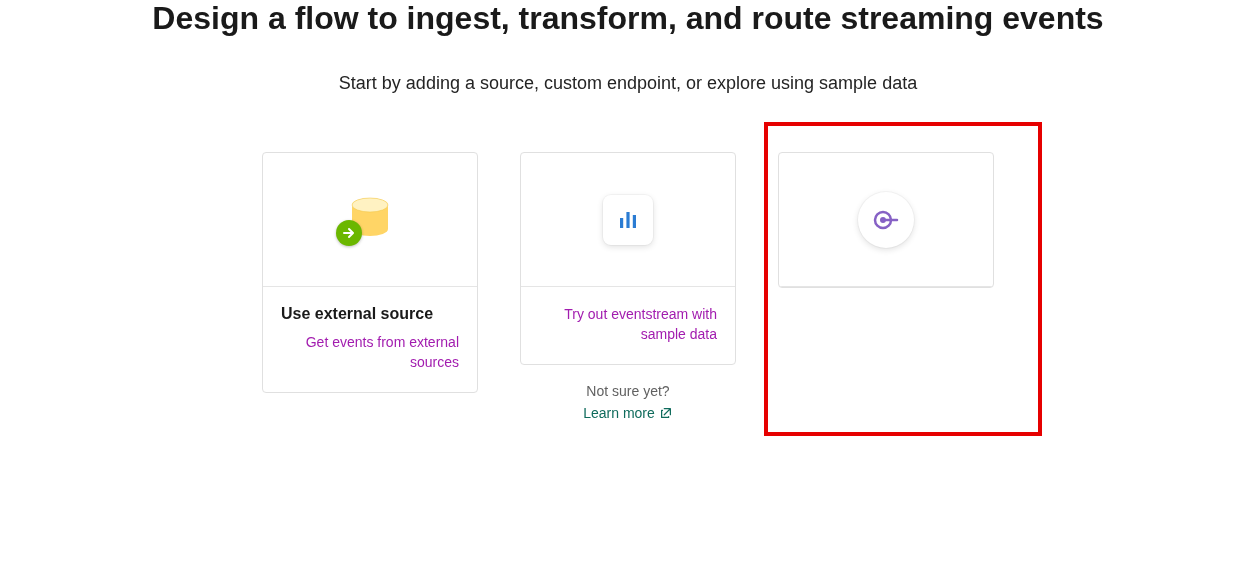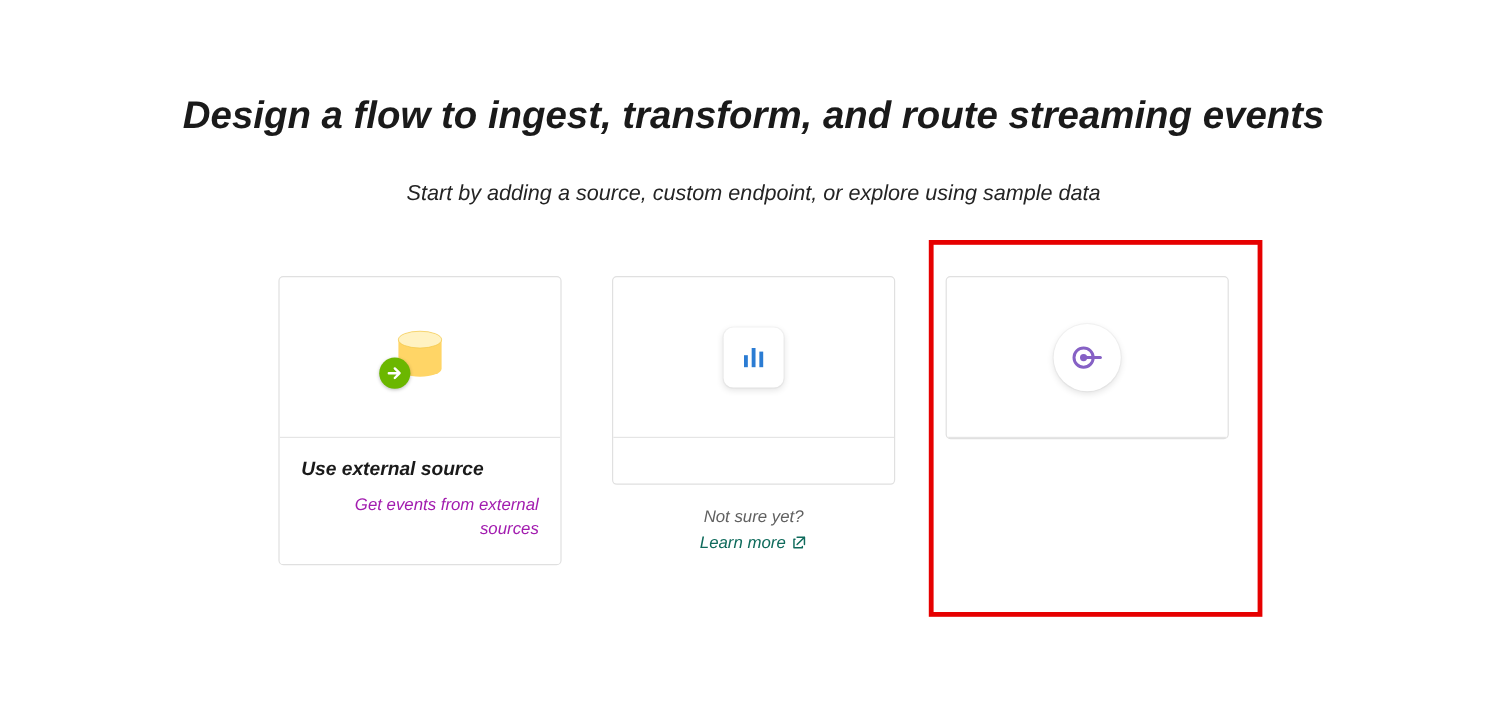--- a/index.html
+++ b/index.html
@@ -11,22 +11,20 @@
       font-family: "Segoe UI", -apple-system, BlinkMacSystemFont, sans-serif;
       background: #ffffff;
       width: 1256px;
       height: 588px;
       overflow: hidden;
     }
     .container {
       display: flex;
       flex-direction: column;
       align-items: center;
-      padding-top: 78px;
-      font-style: italic;
     }
     .page-title {
       font-size: 32px;
       font-weight: 600;
       color: #1a1a1a;
       text-align: center;
     }
     .subtitle {
       margin-top: 36px;
       font-size: 18px;
@@ -36,21 +34,21 @@
     .cards-row {
       display: flex;
       gap: 42px;
       margin-top: 58px;
       align-items: flex-start;
     }
     .card-wrapper {
       position: relative;
     }
     .card {
-      width: 236px;
+      width: 216px;
       border: 1px solid #e0e0e0;
       border-radius: 4px;
       background: #ffffff;
       cursor: pointer;
       overflow: hidden;
     }
     .card-icon-area {
       height: 134px;
       display: flex;
       align-items: center;
@@ -170,20 +168,21 @@
         <div class="card-icon-area">
           <div class="icon-badge" style="border-radius:8px;width:50px;height:50px;">
             <svg width="24" height="24" viewBox="0 0 24 24">
               <rect x="4" y="10" width="3.2" height="10" fill="#2b7cd3"></rect>
               <rect x="10.4" y="4" width="3.2" height="16" fill="#2b7cd3"></rect>
               <rect x="16.8" y="7" width="3.2" height="13" fill="#2b7cd3"></rect>
             </svg>
           </div>
         </div>
         <div class="card-body">
+          <div class="card-desc">Try out eventstream with sample data</div>
         </div>
       </div>
       <div class="footer-link-row">
         <span>Not sure yet?</span>
         <a class="learn-more">
           <span>Learn more</span>
           <svg width="14" height="14" viewBox="0 0 16 16">
             <path d="M6 3 h7 v7 M13 3 L6 10 M4 5 h-1 v8 h8 v-1" stroke="#0f6b5c" stroke-width="1.4" fill="none" stroke-linecap="round" stroke-linejoin="round"></path>
           </svg>
         </a>

